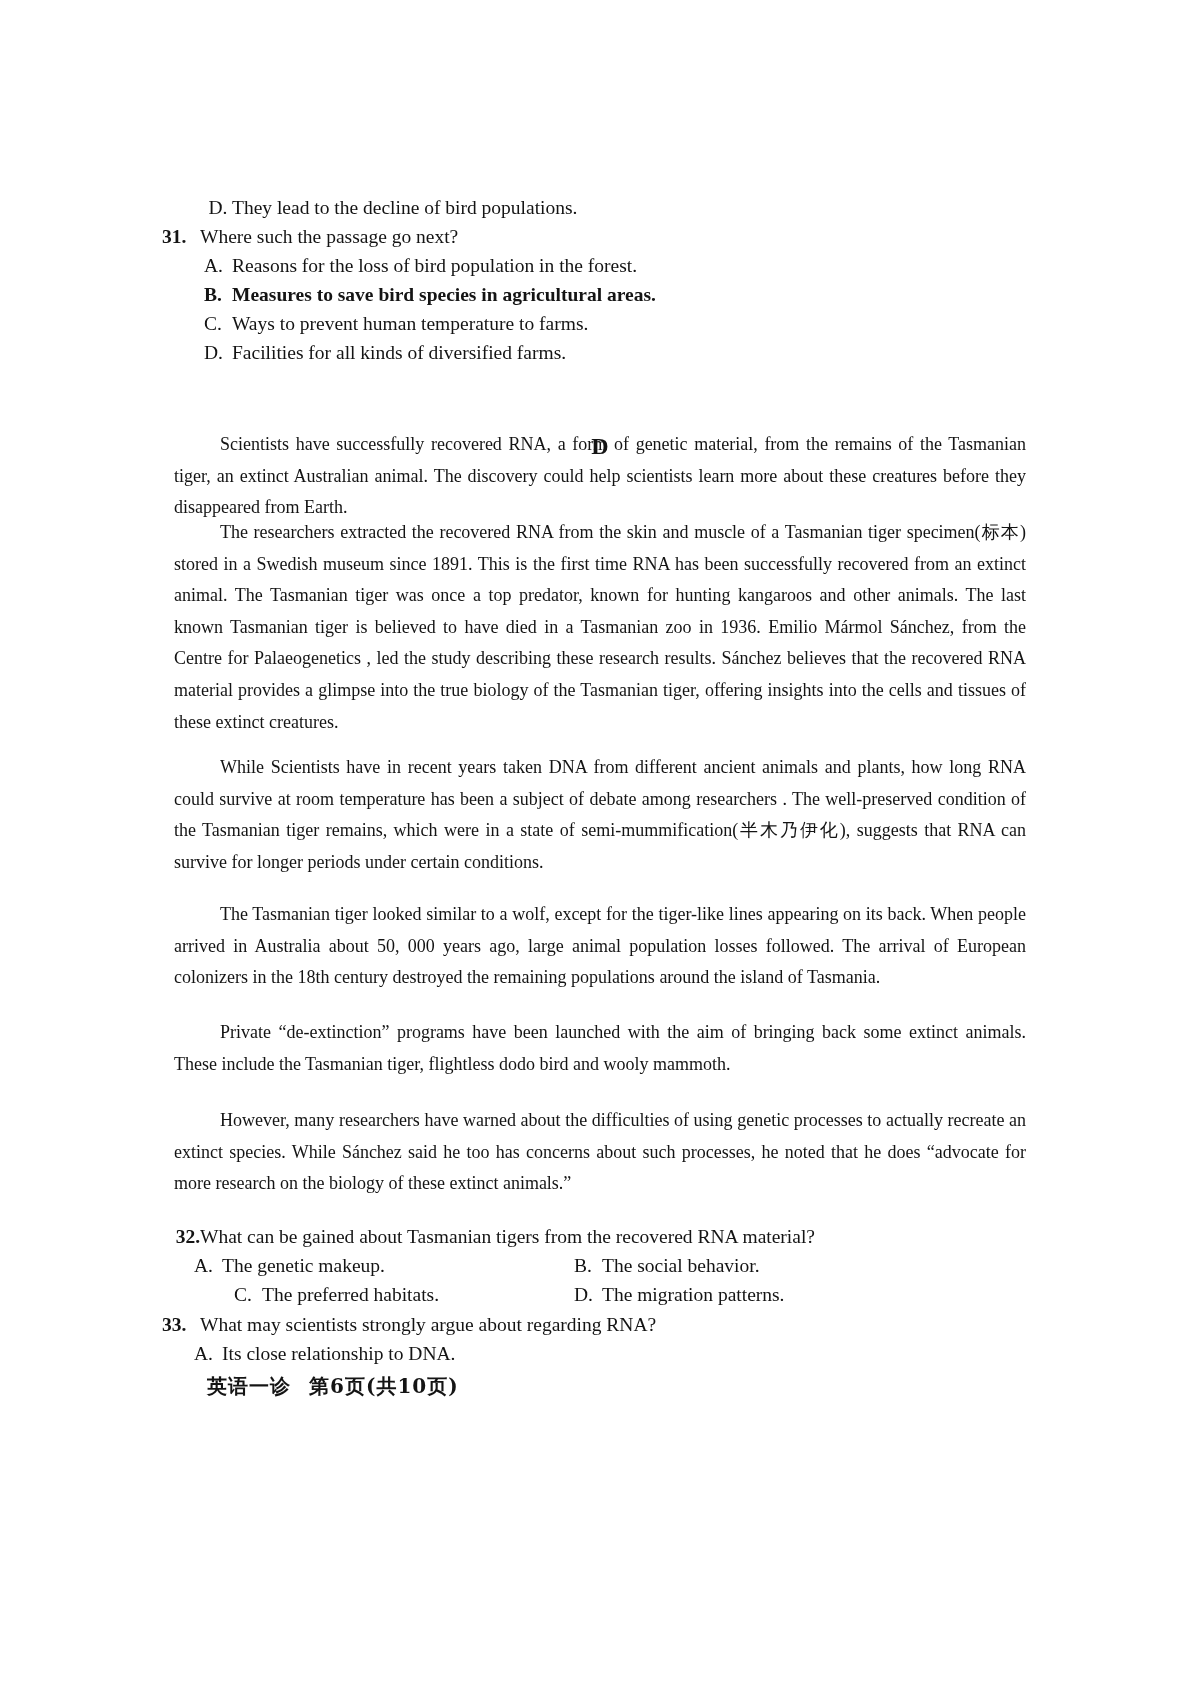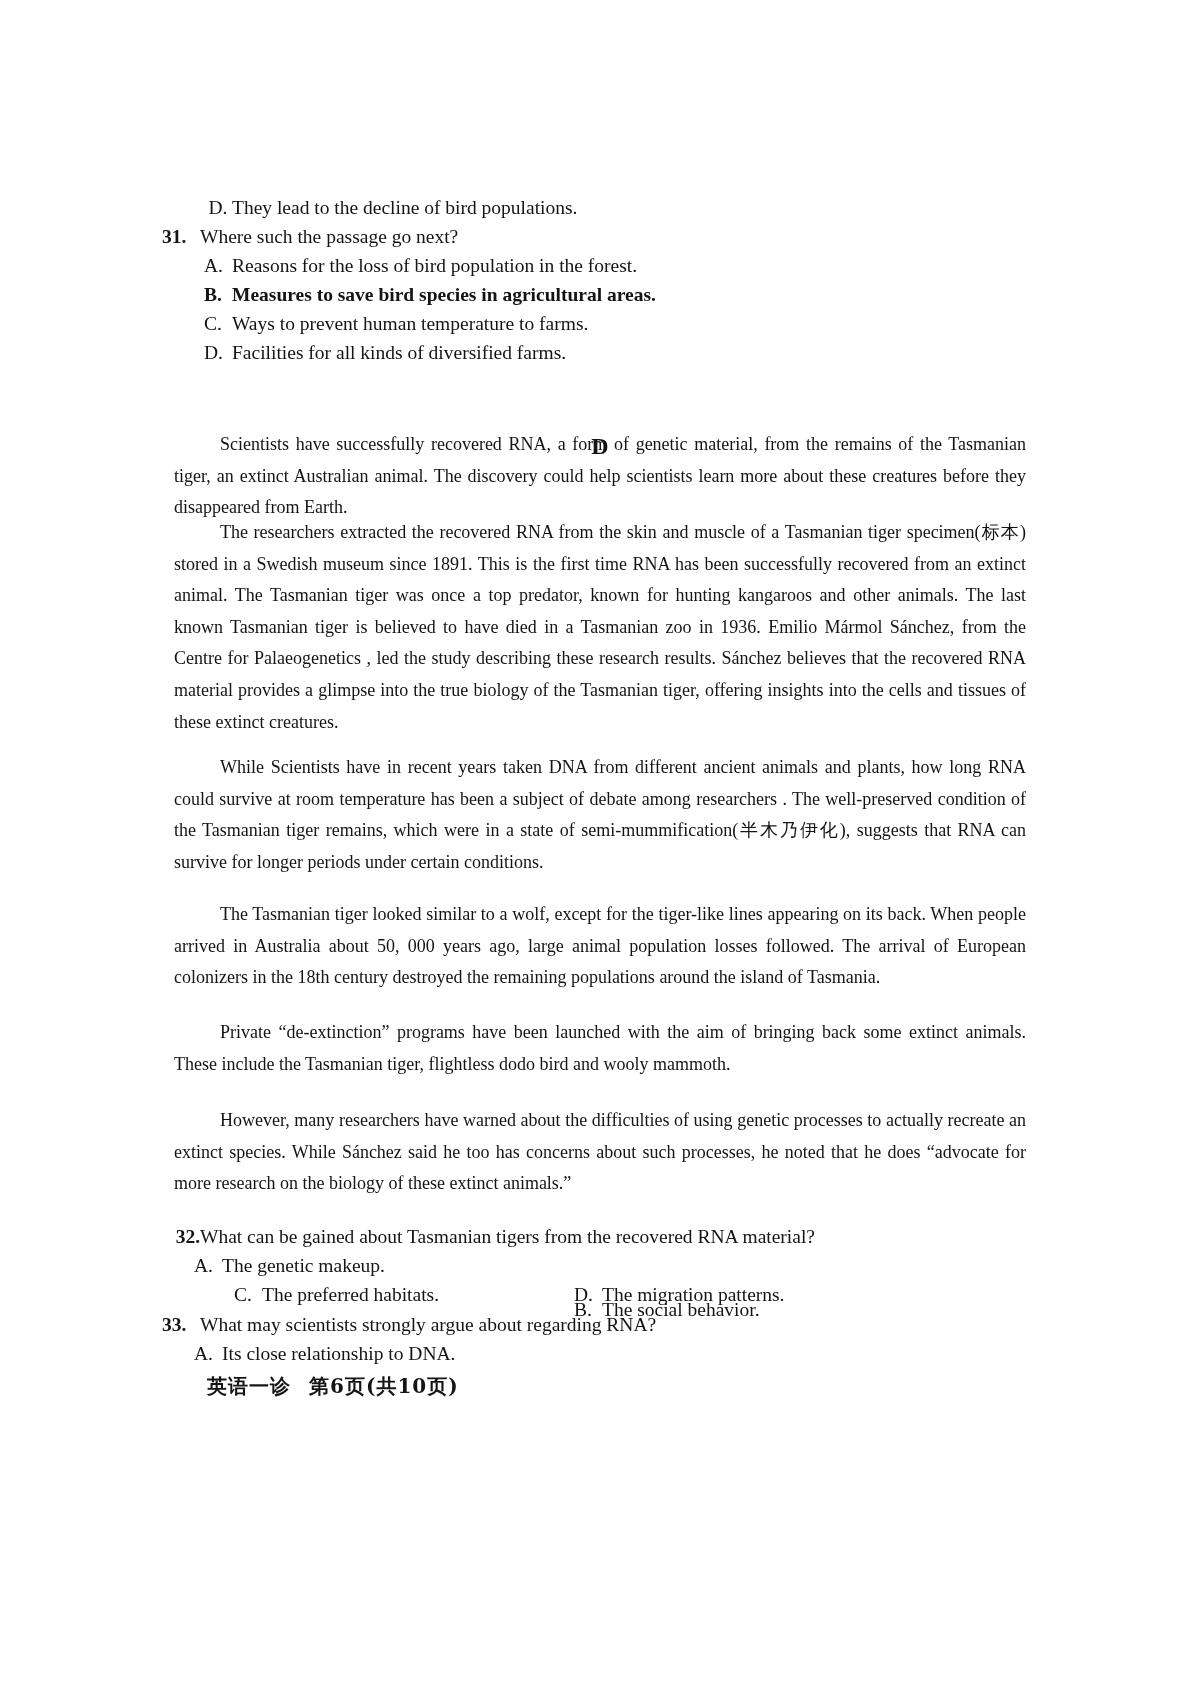--- a/index.html
+++ b/index.html
@@ -73,21 +73,21 @@
   <p class="para" style="top:1105px; text-indent:0;">
     <span style="display:inline-block;width:46px;"></span><span>However, many researchers have warned about the difficulties of using genetic processes to actually recreate an extinct species. While Sánchez said he too has concerns about such processes, he noted that he does “advocate for more research on the biology of these extinct animals.”</span>
   </p>
 
   <div class="line" style="left:162px; top:1225px;text-align:right;">
     <span style="display:inline-block;width:38px;font-weight:bold;">32.</span><span>What can be gained about Tasmanian tigers from the recovered RNA material?</span>
   </div>
   <div class="line" style="left:194px; top:1254px;">
     <span class="opt-letter">A.</span><span>The genetic makeup.</span>
   </div>
-  <div class="line" style="left:574px; top:1254px;margin-top:44px;">
+  <div class="line" style="left:574px; top:1254px;">
     <span class="opt-letter">B.</span><span>The social behavior.</span>
   </div>
   <div class="line" style="left:190px; top:1283px;margin-left:44px;">
     <span class="opt-letter">C.</span><span>The preferred habitats.</span>
   </div>
   <div class="line" style="left:574px; top:1283px;">
     <span class="opt-letter">D.</span><span>The migration patterns.</span>
   </div>
 
   <div class="line" style="left:162px; top:1313px;">

